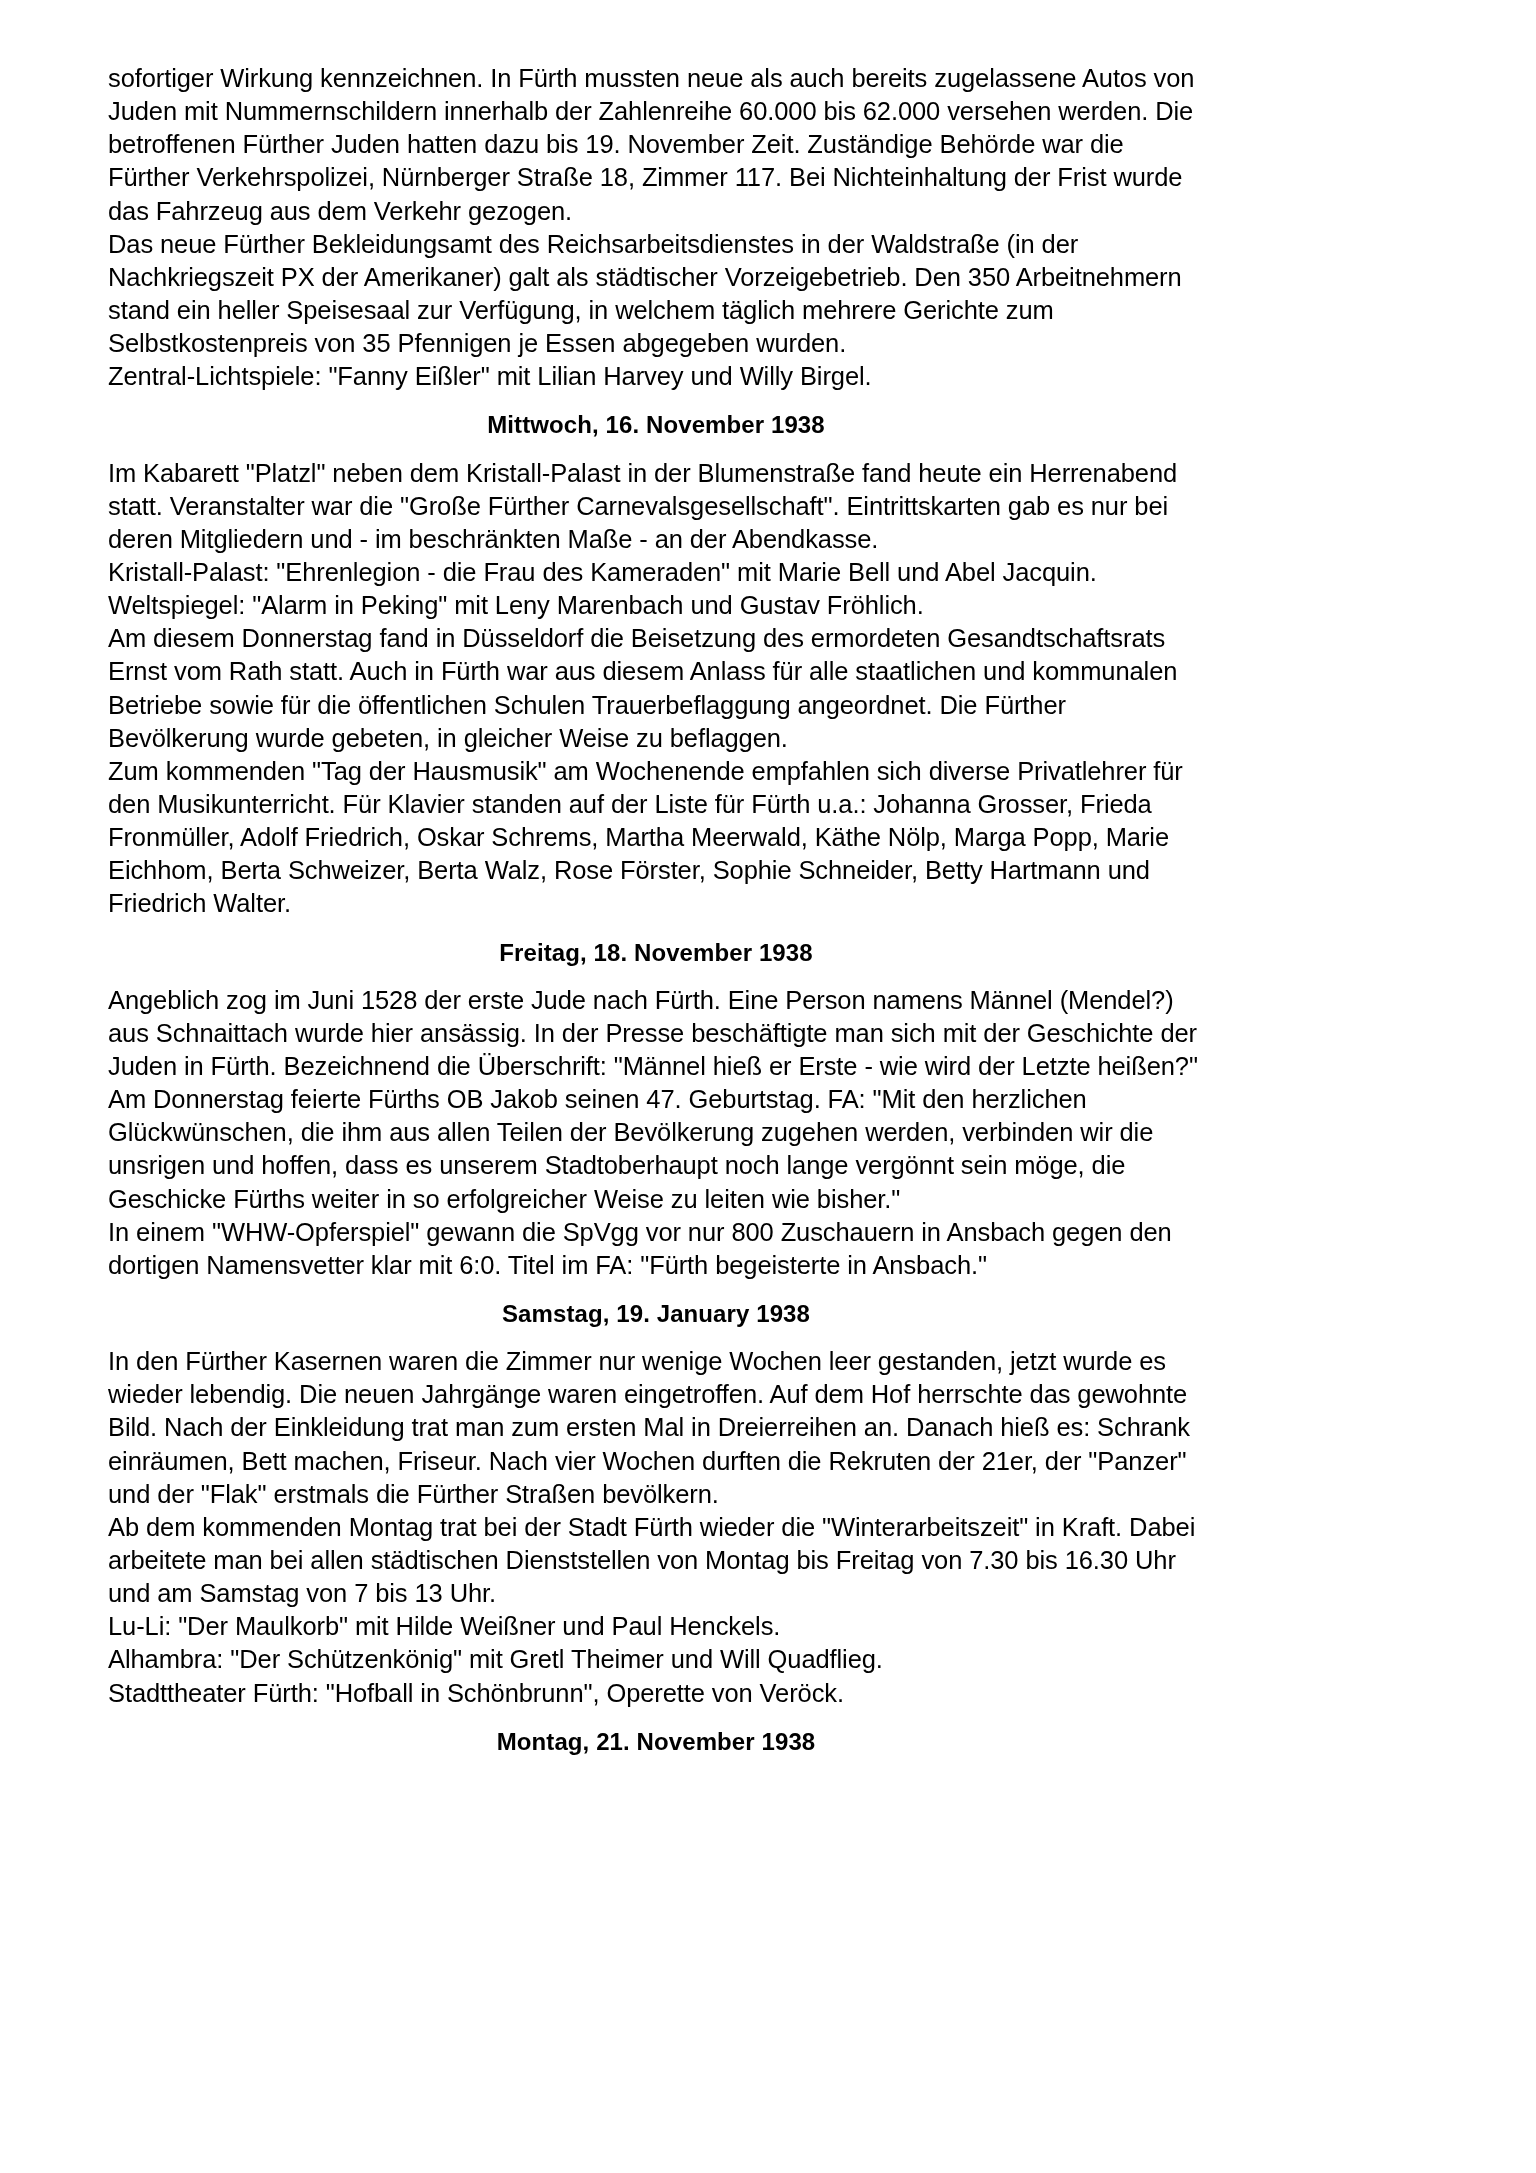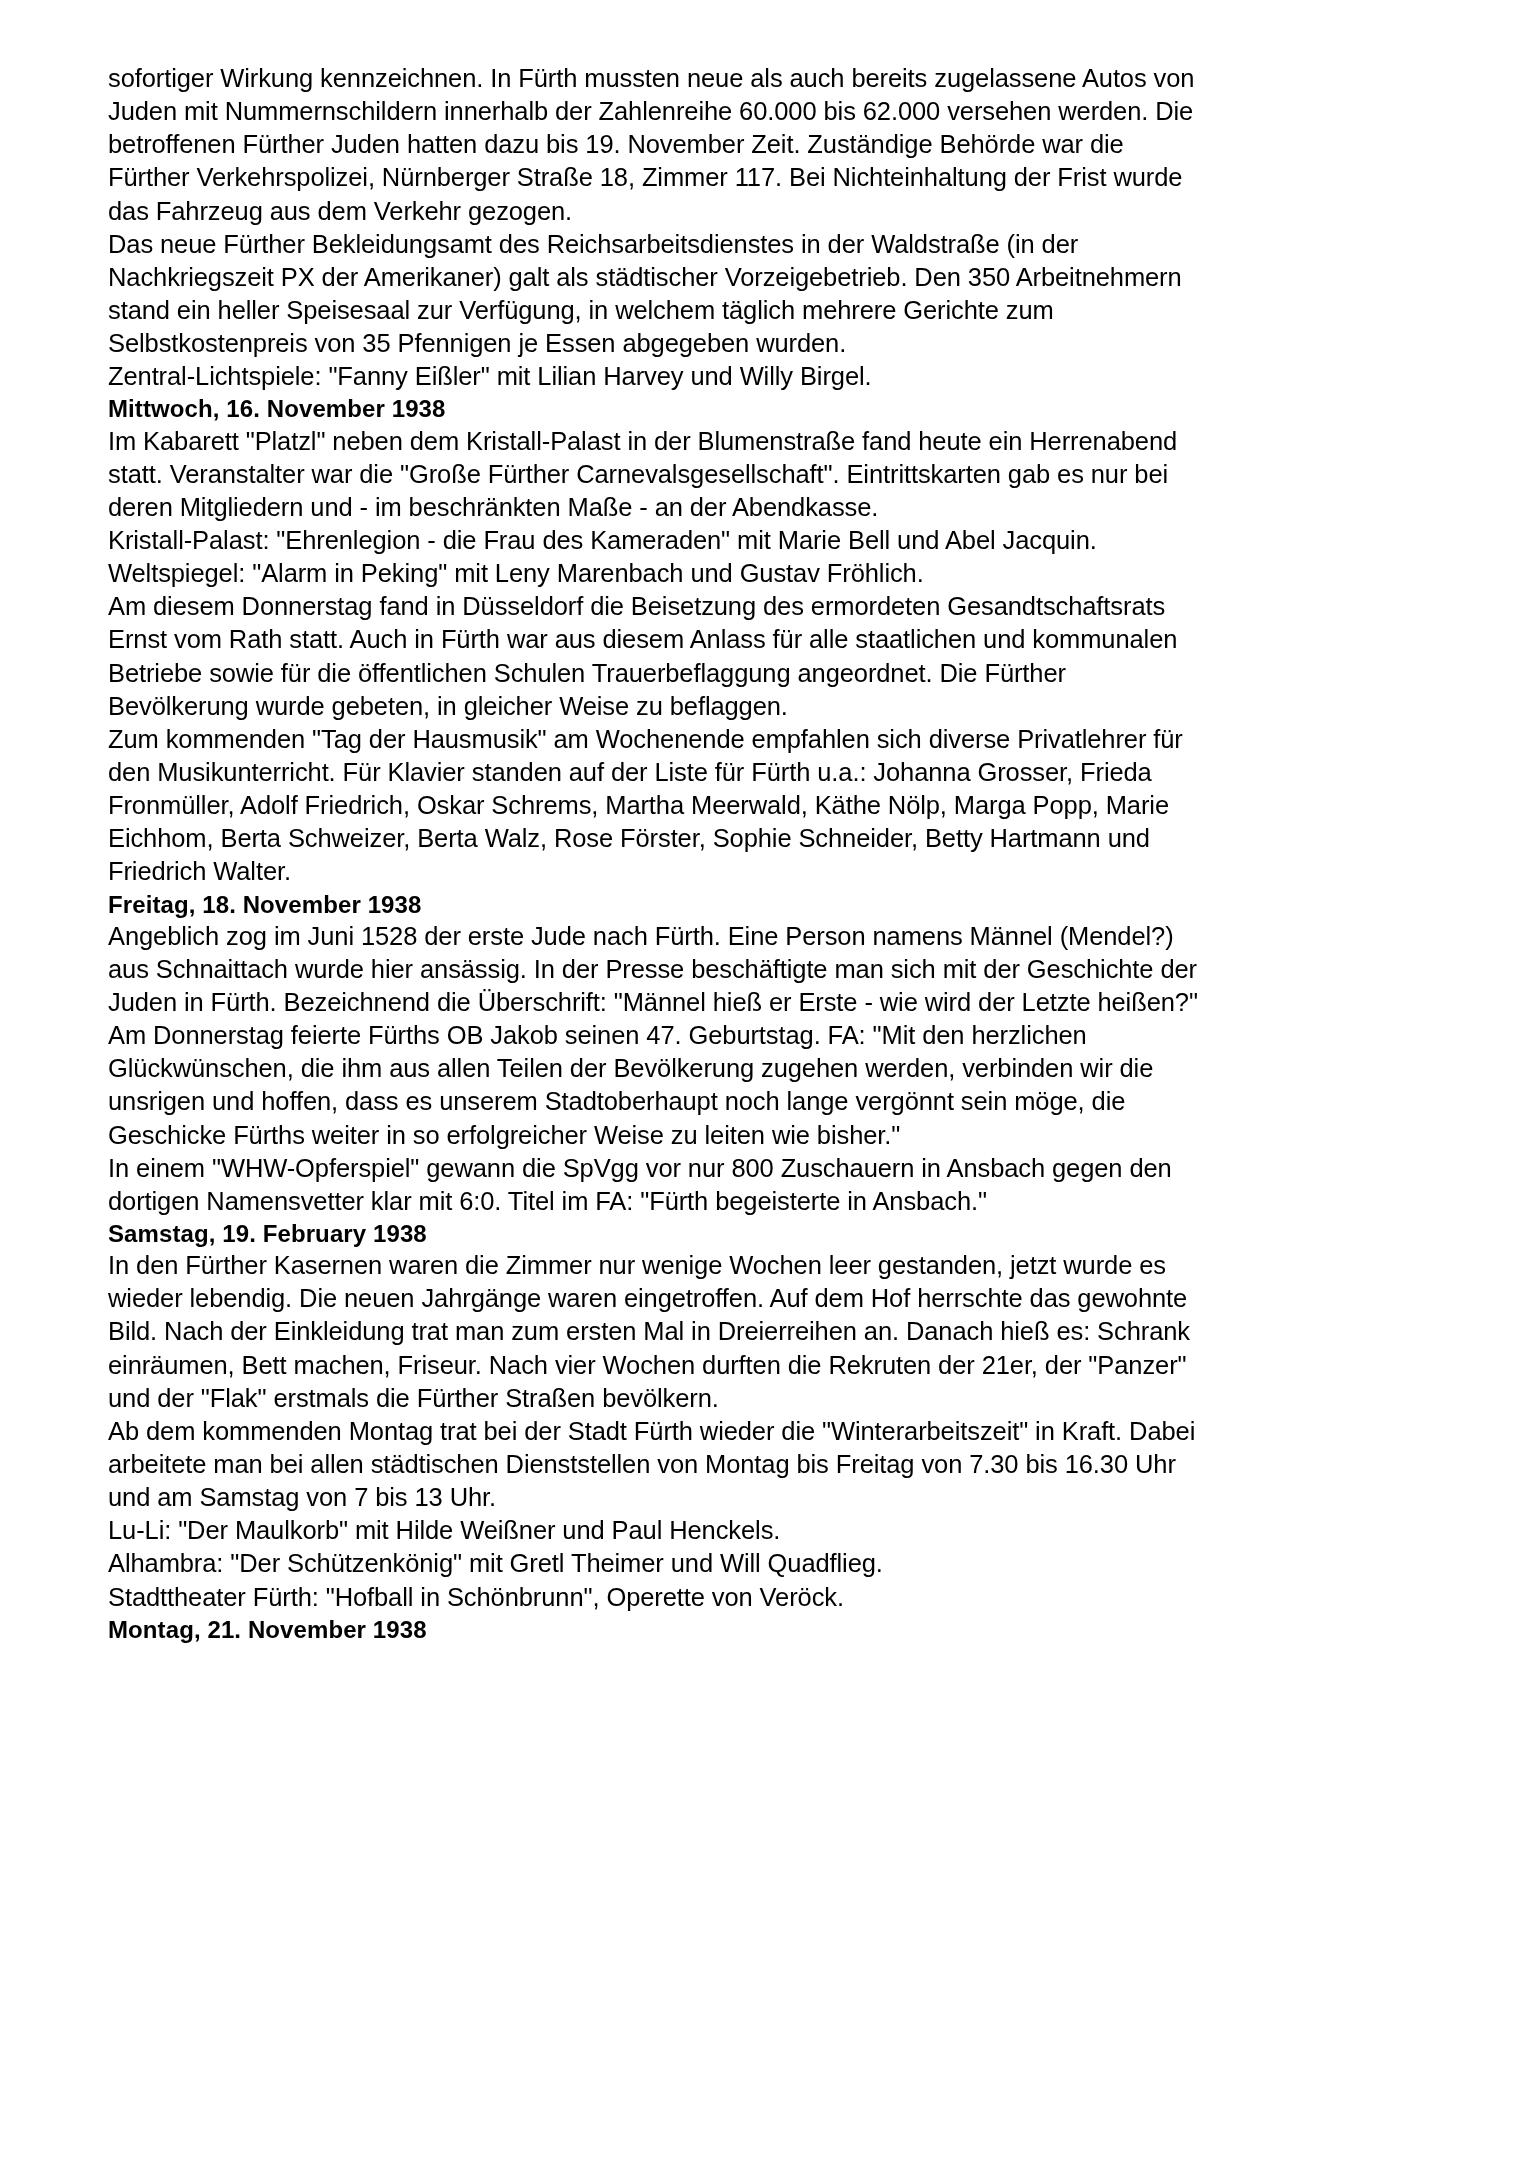--- a/index.html
+++ b/index.html
@@ -26,22 +26,23 @@
     line-height: 1.30;
     letter-spacing: -0.1px;
     text-align: left;
     margin: 0;
     white-space: pre-wrap;
   }
   .heading {
     font-size: 24px;
     font-weight: bold;
     line-height: 1.3;
-    margin: 0;
+    margin: 16px;
     letter-spacing: 0.1px;
+    text-align: center;
   }
   .gap-before-heading { margin-top: 34px; }
   .gap-after-heading { margin-top: 30px; }
   .block + .block { margin-top: 0; }
   .pagenum {
     position: absolute;
     left: 0;
     right: 0;
     bottom: 44px;
     text-align: center;
@@ -80,21 +81,21 @@
     <p class="heading">Freitag, 18. November 1938</p>
   </div>
 
   <div class="block gap-after-heading">
     <p class="para">Angeblich zog im Juni 1528 der erste Jude nach Fürth. Eine Person namens Männel (Mendel?) aus Schnaittach wurde hier ansässig. In der Presse beschäftigte man sich mit der Geschichte der Juden in Fürth. Bezeichnend die Überschrift: "Männel hieß er Erste - wie wird der Letzte heißen?"
 Am Donnerstag feierte Fürths OB Jakob seinen 47. Geburtstag. FA: "Mit den herzlichen Glückwünschen, die ihm aus allen Teilen der Bevölkerung zugehen werden, verbinden wir die unsrigen und hoffen, dass es unserem Stadtoberhaupt noch lange vergönnt sein möge, die Geschicke Fürths weiter in so erfolgreicher Weise zu leiten wie bisher."
 In einem "WHW-Opferspiel" gewann die SpVgg vor nur 800 Zuschauern in Ansbach gegen den dortigen Namensvetter klar mit 6:0. Titel im FA: "Fürth begeisterte in Ansbach."</p>
   </div>
 
   <div class="block gap-before-heading">
-    <p class="heading">Samstag, 19. February 1938</p>
+    <p class="heading">Samstag, 19. January 1938</p>
   </div>
 
   <div class="block gap-after-heading">
     <p class="para">In den Fürther Kasernen waren die Zimmer nur wenige Wochen leer gestanden, jetzt wurde es wieder lebendig. Die neuen Jahrgänge waren eingetroffen. Auf dem Hof herrschte das gewohnte Bild. Nach der Einkleidung trat man zum ersten Mal in Dreierreihen an. Danach hieß es: Schrank einräumen, Bett machen, Friseur. Nach vier Wochen durften die Rekruten der 21er, der "Panzer" und der "Flak" erstmals die Fürther Straßen bevölkern.
 Ab dem kommenden Montag trat bei der Stadt Fürth wieder die "Winterarbeitszeit" in Kraft. Dabei arbeitete man bei allen städtischen Dienststellen von Montag bis Freitag von 7.30 bis 16.30 Uhr und am Samstag von 7 bis 13 Uhr.
 Lu-Li: "Der Maulkorb" mit Hilde Weißner und Paul Henckels.
 Alhambra: "Der Schützenkönig" mit Gretl Theimer und Will Quadflieg.
 Stadttheater Fürth: "Hofball in Schönbrunn", Operette von Veröck.</p>
   </div>
 

